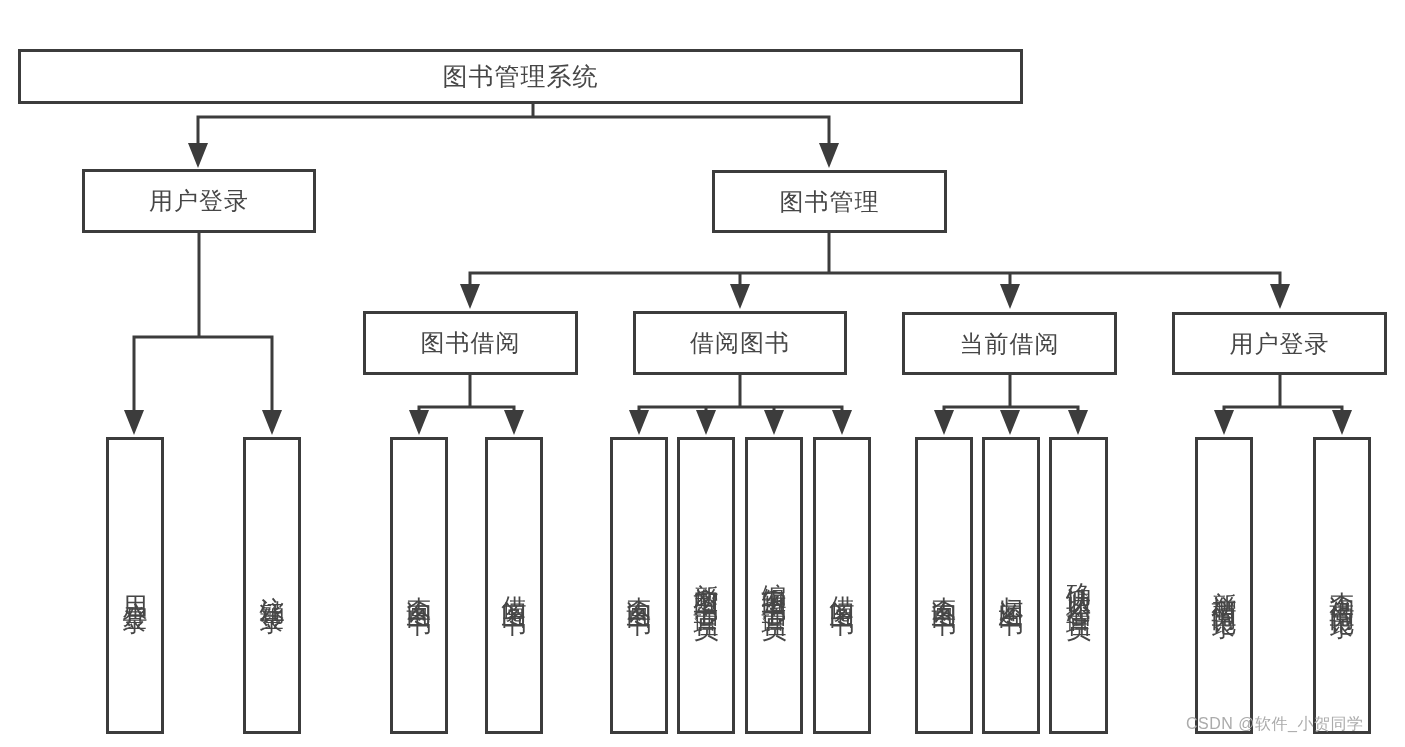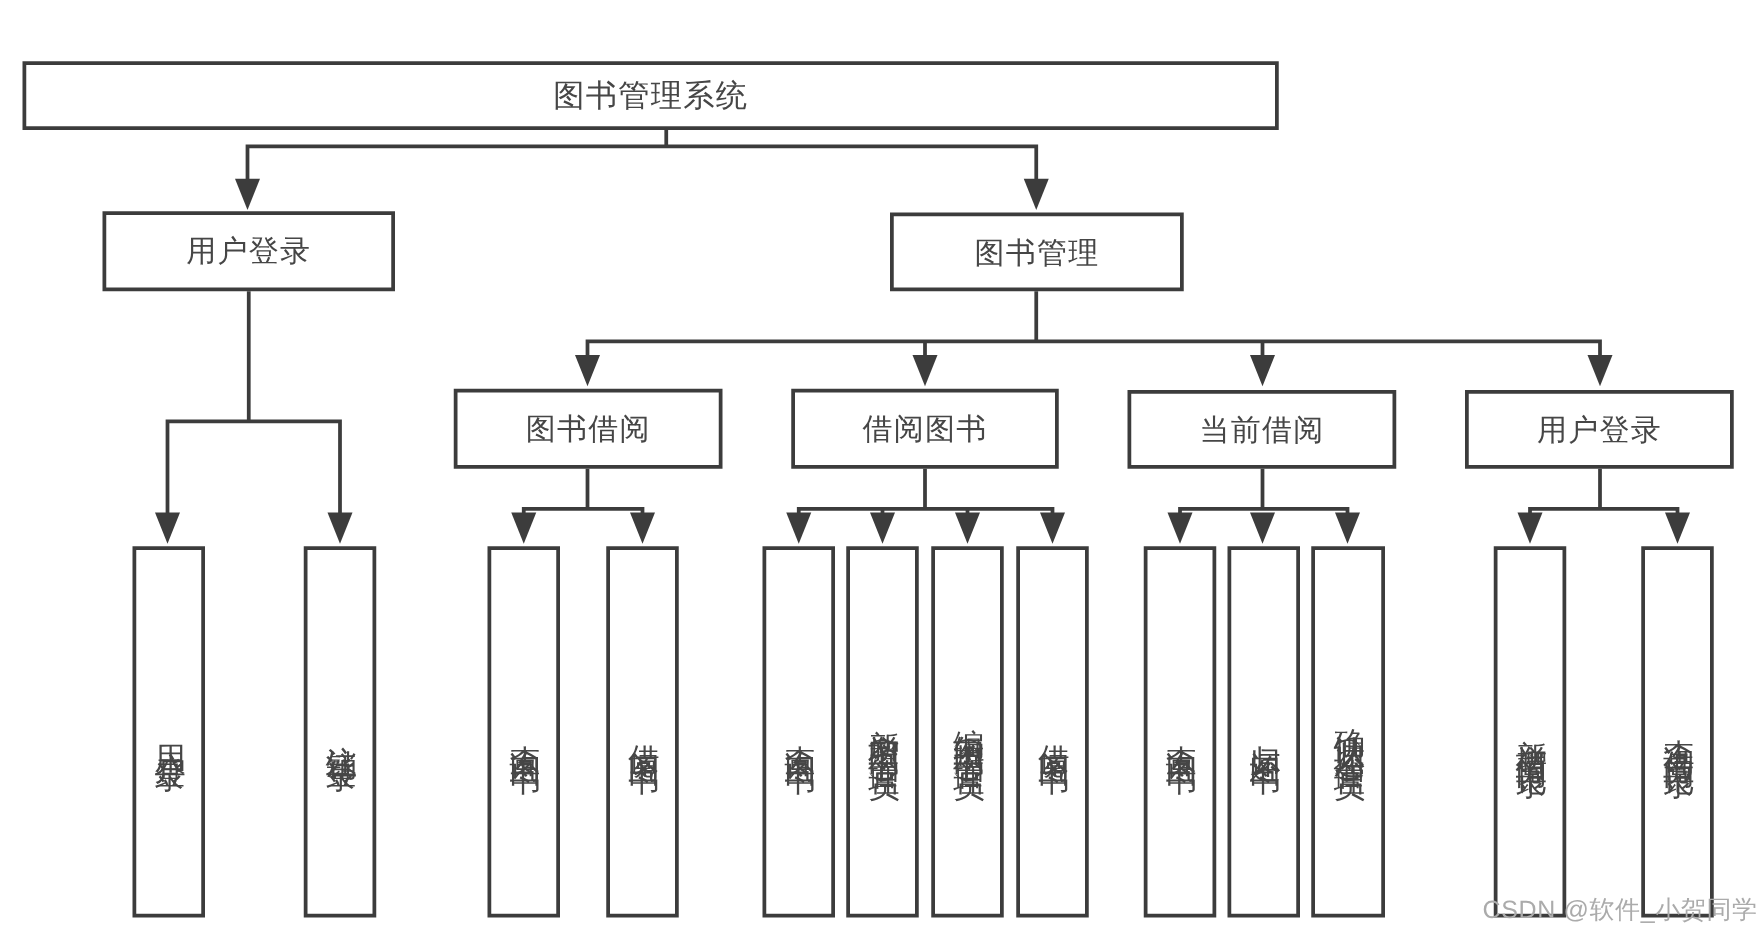--- a/index.html
+++ b/index.html
@@ -49,21 +49,21 @@
     font-size: 25px;
     letter-spacing: 5px;
     color: #464646;
     line-height: 1;
     white-space: nowrap;
   }
   .watermark {
     position: absolute;
     left: 1186px;
     top: 714px;
-    font-size: 20px;
+    font-size: 16px;
     color: #ababab;
     letter-spacing: 0.5px;
     z-index: 3;
     white-space: nowrap;
   }
 </style>
 </head>
 <body>
 
 <div class="canvas">

